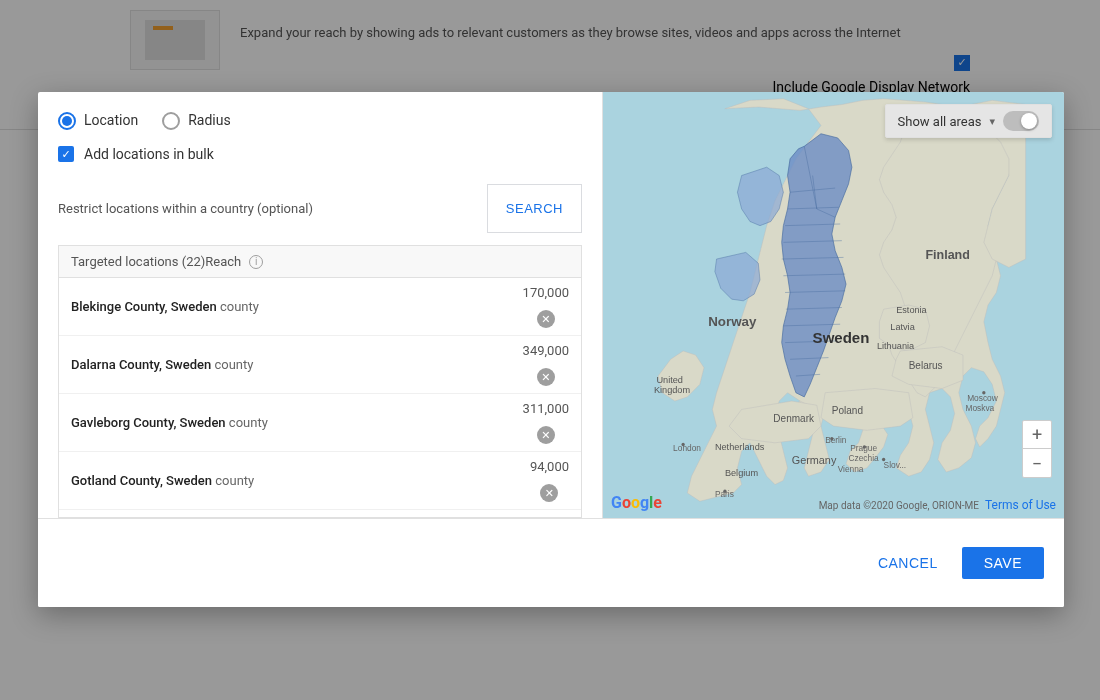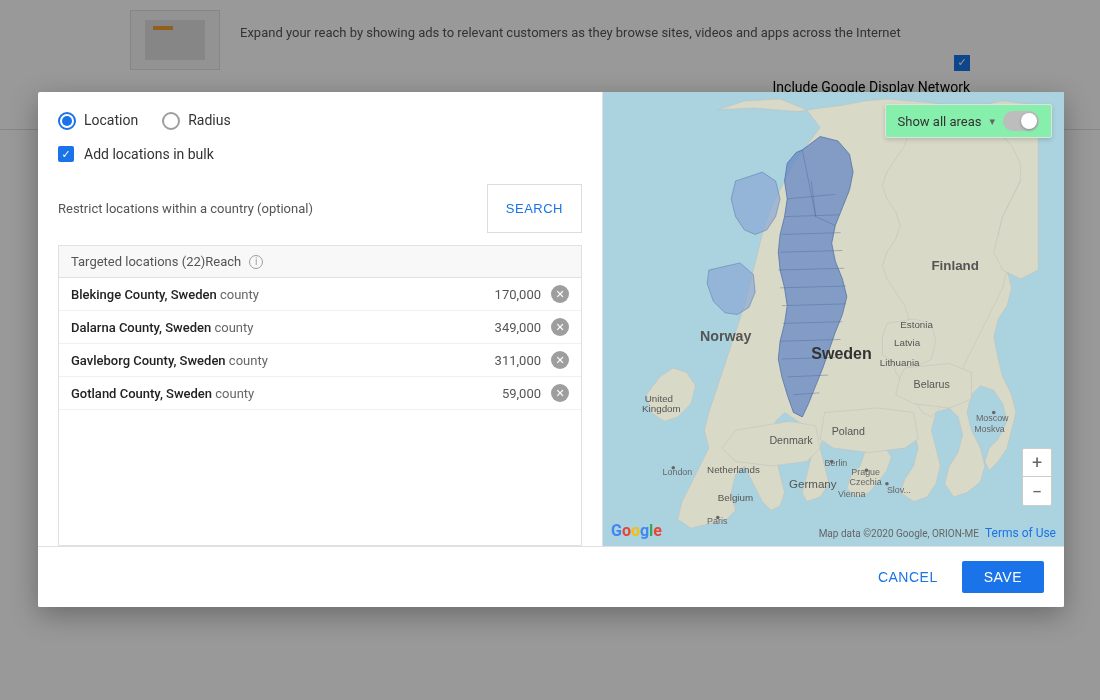--- a/index.html
+++ b/index.html
@@ -366,20 +366,21 @@
 
     .table-row-left .county-type {
       color: #666;
     }
 
     .table-row-right {
       display: flex;
       align-items: center;
       gap: 10px;
       color: #555;
+      flex-direction: column;
     }
 
     .remove-x {
       width: 18px;
       height: 18px;
       border-radius: 50%;
       background: #9e9e9e;
       color: white;
       font-size: 11px;
       display: flex;
@@ -387,21 +388,21 @@
       justify-content: center;
       cursor: pointer;
     }
 
     
     .dialog-footer {
       display: flex;
       align-items: center;
       justify-content: flex-end;
       gap: 12px;
-      padding: 14px 20px;
+      padding: 28px 20px;
       border-top: 1px solid #e0e0e0;
       background: #fff;
     }
 
     .cancel-btn {
       background: none;
       border: none;
       color: #1a73e8;
       font-size: 14px;
       font-weight: 500;
@@ -435,21 +436,21 @@
     .map-svg {
       width: 100%;
       height: 100%;
     }
 
     
     .show-areas-bar {
       position: absolute;
       top: 12px;
       right: 12px;
-      background: #86efac;
+      background: #e5e5e5;
       border: 1px solid #e0e0e0;
       border-radius: 2px;
       display: flex;
       align-items: center;
       gap: 8px;
       padding: 6px 12px;
       z-index: 5;
       box-shadow: 0 2px 4px rgba(0,0,0,0.15);
     }
 
@@ -653,21 +654,21 @@
             <div class="remove-x">✕</div>
           </div>
         </div>
 
         <div class="table-row">
           <span class="table-row-left">
             <span class="county-name">Gotland County, Sweden</span>
             <span class="county-type"> county</span>
           </span>
           <div class="table-row-right">
-            <span>59,000</span>
+            <span>94,000</span>
             <div class="remove-x">✕</div>
           </div>
         </div>
 
         <div class="table-row">
           
           
         </div>
       </div>
     </div>

